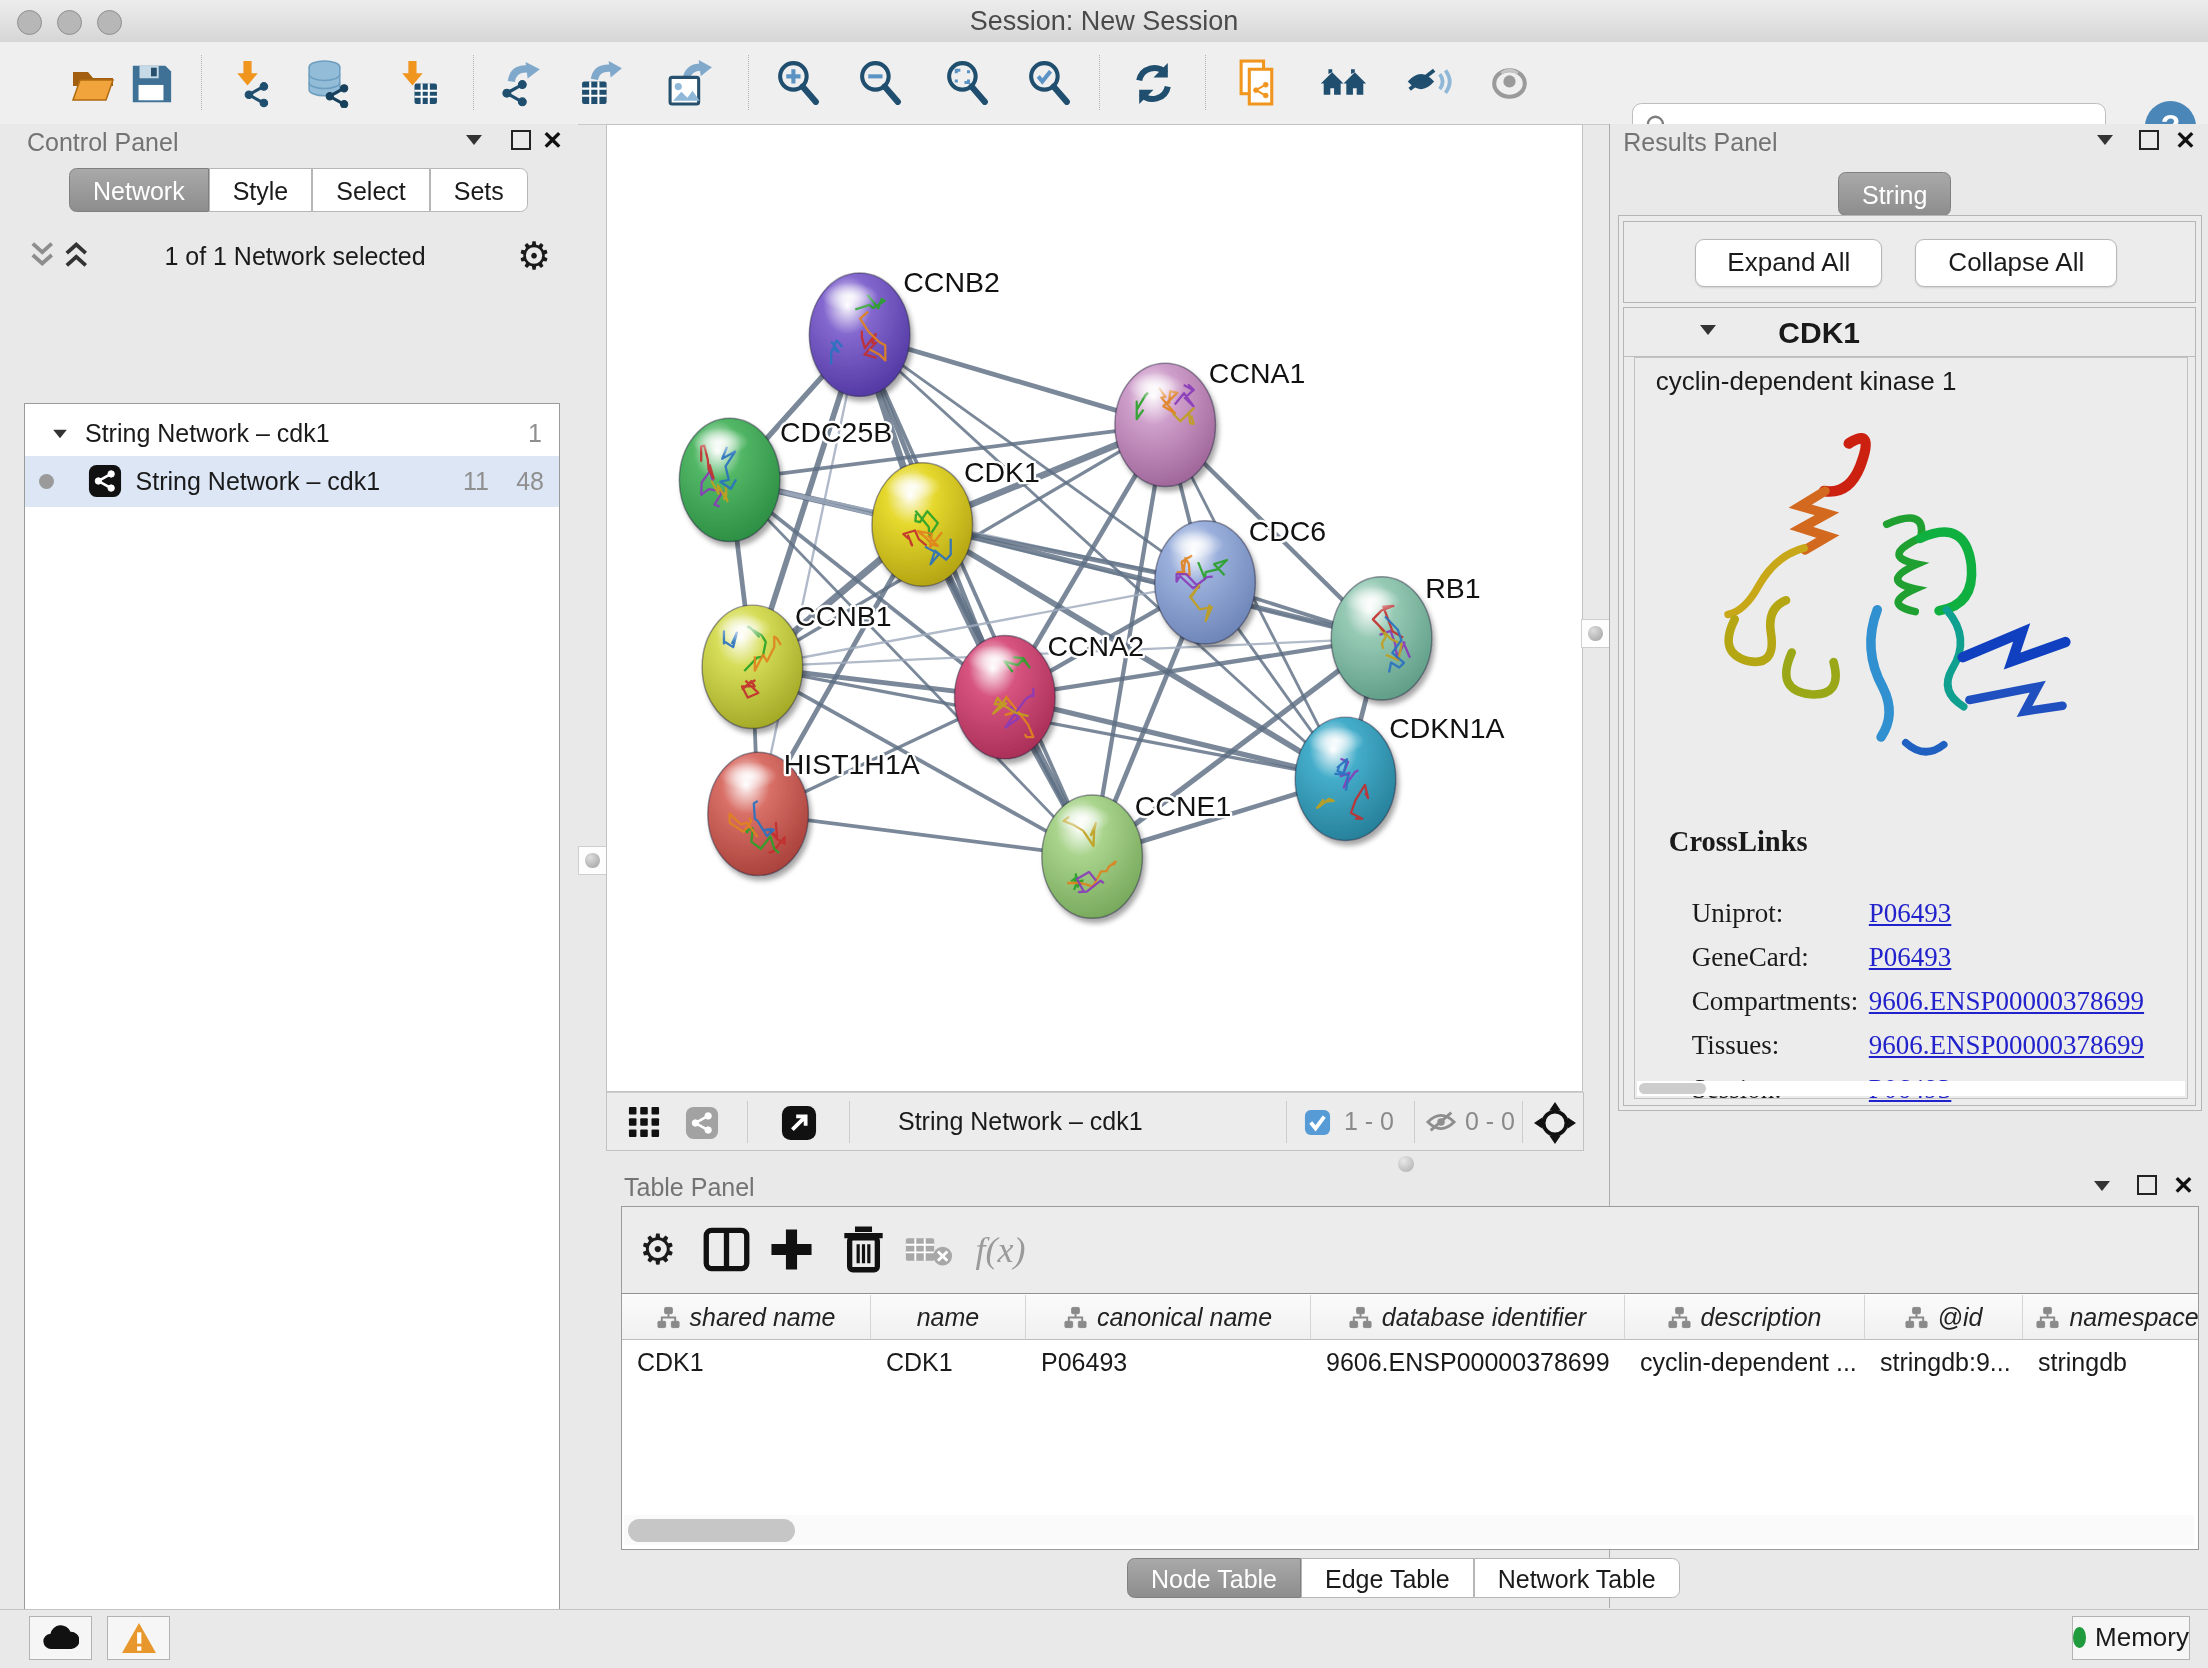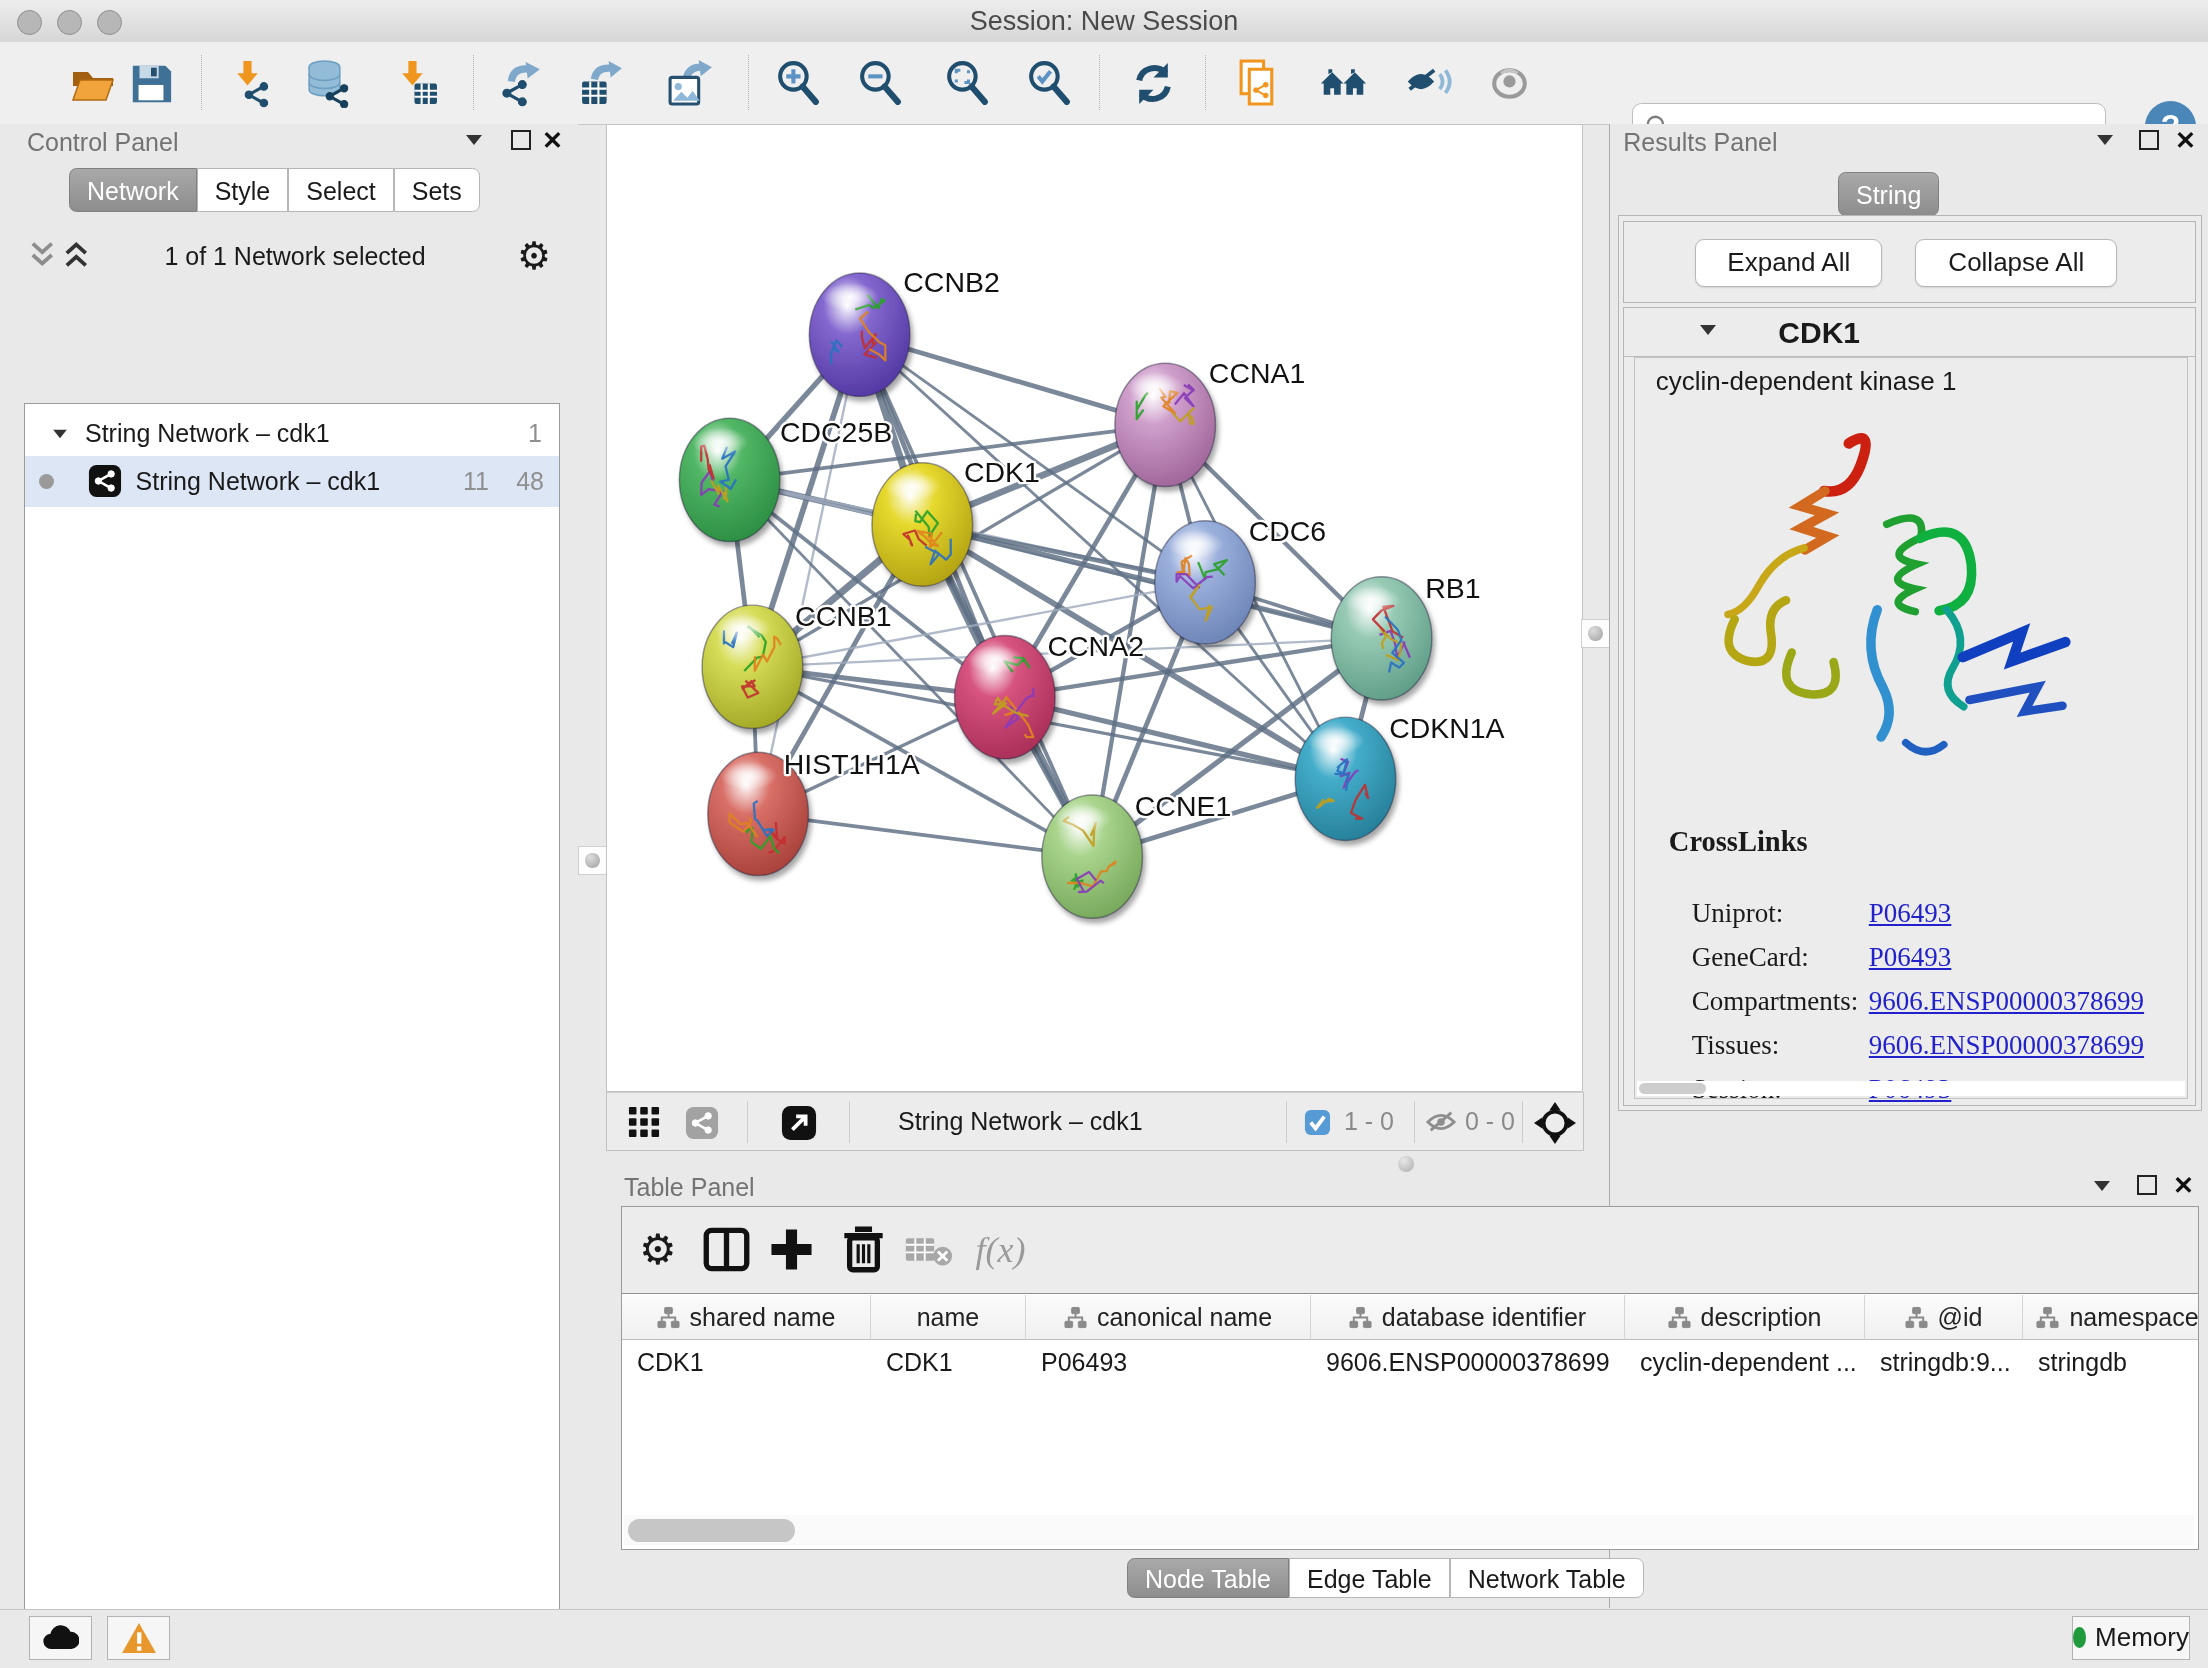--- a/index.html
+++ b/index.html
@@ -19,21 +19,21 @@
   #search-field{position:absolute;left:1632px;top:61px;width:474px;height:48px;background:#fff;
     border:1px solid #bdbdbd;border-radius:9.5px;display:flex;align-items:center;padding-left:11.4px;box-sizing:border-box;}
   #search-input{border:none;outline:none;font:inherit;width:409px;background:transparent;}
   #help-btn{position:absolute;left:2145px;top:59px;width:51px;height:51px;border-radius:50%;
     background:#4a86b8;color:#fff;font-weight:bold;font-size:32px;display:flex;align-items:center;justify-content:center;}
   
   .panel-title{font-size:25px;color:#737373;}
   .tri{width:0;height:0;border-left:8.6px solid transparent;border-right:8.6px solid transparent;border-top:10.5px solid #333;}
   .float-ic{width:16px;height:16px;border:2.4px solid #222;}
   .close-ic{font-size:25px;font-weight:bold;color:#111;line-height:1;}
-  .tab{height:44px;line-height:44px;padding:0 17px;background:#fff;border:1px solid #b6b6b6;
+  .tab{height:44px;line-height:44px;padding:0 23px;background:#fff;border:1px solid #b6b6b6;
        text-align:center;box-sizing:border-box;}
   .tab.active{background:linear-gradient(#a9a9a9,#8d8d8d);color:#fff;border-color:#808080;}
   .tab.first{border-radius:7.6px 0 0 7.6px;}
   .tab.last{border-radius:0 7.6px 7.6px 0;}
   
   #control-panel{left:0;top:124px;width:578px;height:1484px;background:#e9e9e9;}
   #cp-tree{position:absolute;left:24px;top:279px;width:536px;height:1310px;background:#fff;border:1.9px solid #9b9b9b;box-sizing:border-box;}
   .tree-row{position:relative;height:44px;display:flex;align-items:center;}
   .tree-row.selected{background:#dce6f5;height:51px;}
   .gray-num{color:#8f8f8f;}
@@ -55,21 +55,21 @@
   .serif{font-family:Liberation Serif, serif;}
   .xlink{color:#2222cc;text-decoration:underline;}
   
   #tp-box{left:621px;top:1206px;width:1578px;height:344px;background:#fff;border:1.9px solid #9b9b9b;box-sizing:border-box;overflow:hidden;}
   #tp-toolbar{position:absolute;left:0;top:0;width:100%;height:86px;background:#ececec;border-bottom:1.9px solid #8f8f8f;}
   .tp-ic{position:absolute;top:18px;width:49px;height:49px;display:flex;align-items:center;justify-content:center;}
   #tp-grid{position:absolute;left:0;top:88px;width:1591px;}
   .tp-hrow,.tp-drow{display:grid;grid-template-columns:249px 155px 285px 314px 240px 158px 190px;}
   .tp-hcell{height:44px;display:flex;align-items:center;justify-content:center;gap:10px;
     background:linear-gradient(#fbfbfb,#f0f0f0);border-bottom:1.9px solid #bdbdbd;border-right:1px solid #d5d5d5;
-    font-size:25px;color:#222;}
+    font-size:25px;color:#222;font-style:italic;}
   .tp-dcell{height:44px;line-height:44px;padding-left:15px;font-size:25px;box-sizing:border-box;}
   #tp-scroll{position:absolute;left:1.9px;bottom:3.8px;width:1570px;height:30px;background:#fafafa;}
   #tp-thumb{position:absolute;left:3.8px;top:3.8px;width:167px;height:23px;border-radius:11.4px;background:#c6c6c6;}
   
   #statusbar{left:0;top:1609px;width:2208px;height:59px;background:#e9e9e9;border-top:1px solid #c4c4c4;}
   .sb-btn{position:absolute;top:5.7px;height:44px;background:#f6f6f6;border:1.9px solid #b3b3b3;
     display:flex;align-items:center;justify-content:center;box-sizing:border-box;}
 </style>
 </head>
 <body>

